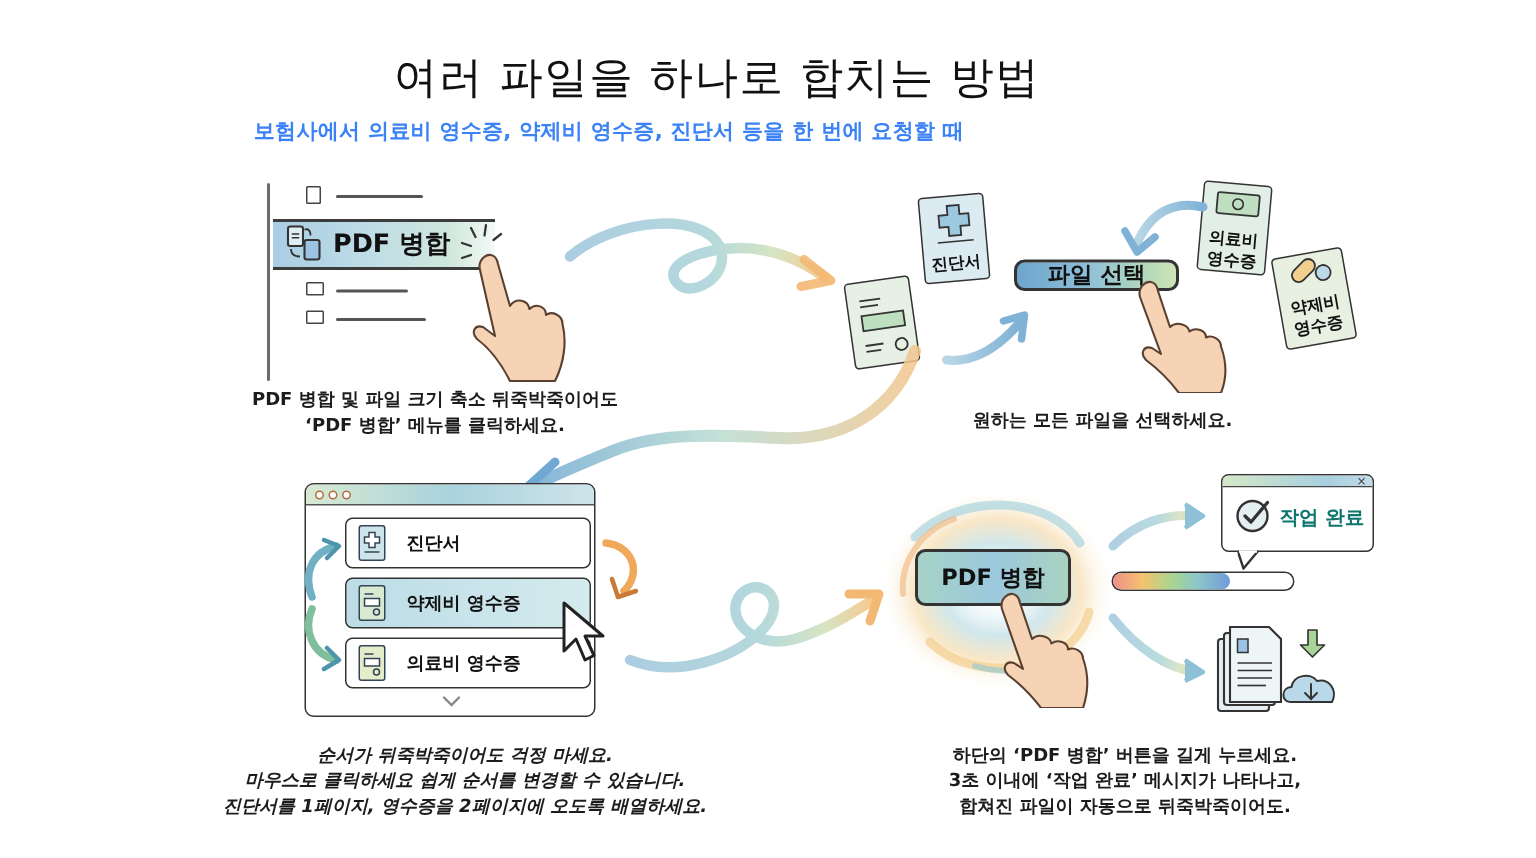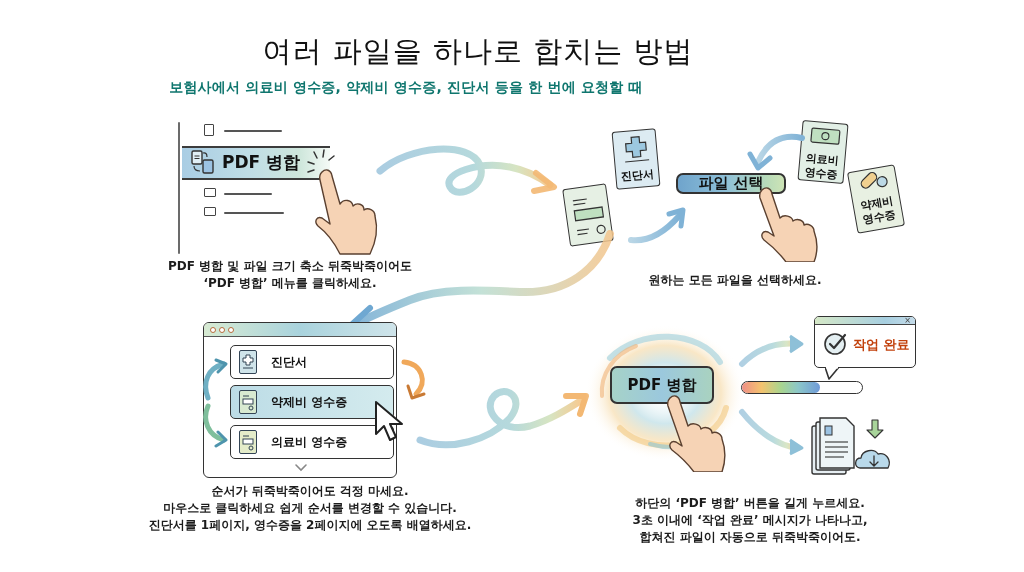--- a/index.html
+++ b/index.html
@@ -2,21 +2,21 @@
 <html><head>
 <meta charset="utf-8">
 <style>
   * { box-sizing: border-box; margin: 0; padding: 0; }
   html, body { width: 1024px; height: 572px; background: #ffffff; overflow: hidden; }
   body { position: relative; font-family: "DejaVu Sans", "Liberation Sans", sans-serif; color: #1d1d1d; }
 
   .abs { position: absolute; }
 
   .title { left: 0; width: 956px; top: 32px; text-align: center; font-size: 29px; font-weight: normal; letter-spacing: 1px; color: #111; }
-  .subtitle { left: 0; width: 812px; top: 79px; text-align: center; font-size: 14px; font-weight: bold; color: #0f766e; letter-spacing: 0.2px; }
+  .subtitle { left: 0; width: 812px; top: 79px; text-align: center; font-size: 14px; font-weight: bold; color: #3b82f6; letter-spacing: 0.2px; }
 
   .caption { text-align: center; font-size: 12px; font-weight: bold; line-height: 17px; color: #1c1c1c; }
   .caption div { white-space: nowrap; }
 
   
   .p1-rail { left: 178px; top: 122px; width: 2px; height: 132px; background: #6b6b6b; border-radius: 1px; }
   .p1-line { height: 2px; background: #555; border-radius: 1px; }
   .p1-icon { width: 10px; height: 12px; border: 1.6px solid #444; border-radius: 1px; background: #fff; }
   .p1-folder { width: 12px; height: 9px; border: 1.6px solid #444; border-radius: 1px; background: #fff; }
   .p1-highlight { left: 182px; top: 146px; width: 148px; height: 34px;
@@ -43,21 +43,21 @@
   .row { position: absolute; left: 26px; width: 164px; height: 34px; border: 1.6px solid #333; border-radius: 5px; background: #fff; display: flex; align-items: center; padding-left: 8px; gap: 14px; }
   .row.active { background: linear-gradient(90deg, #bcdce6 0%, #d4ebee 100%); }
   .row-label { font-size: 12px; font-weight: bold; color: #111; white-space: nowrap; }
   .mini-doc { width: 18px; height: 24px; border: 1.4px solid #345; border-radius: 2px; background: #cfe4ea; position: relative; }
   .mini-doc.green { background: #d8ead1; }
   .mini-doc.yellow { background: #e4ecc9; }
 
   
   .toast { left: 814px; top: 316px; width: 102px; height: 52px; border: 1.6px solid #333; border-radius: 5px; background: #fff; overflow: visible; }
   .toast-bar { height: 8px; background: linear-gradient(90deg, #d5e8c7 0%, #a7cfe0 70%, #c4dbe9 100%); border-bottom: 1.2px solid #444; border-radius: 4px 4px 0 0; }
-  .toast-label { position: absolute; left: 38px; top: 19px; font-size: 13px; font-weight: bold; color: #c2410c; white-space: nowrap; }
+  .toast-label { position: absolute; left: 38px; top: 19px; font-size: 13px; font-weight: bold; color: #0f766e; white-space: nowrap; }
   .toast-close { position: absolute; right: 4px; top: -1px; font-size: 8px; color: #444; }
   .progress { left: 741px; top: 381px; width: 122px; height: 13px; border: 1.6px solid #333; border-radius: 7px; background: #fff; overflow: hidden; }
   .progress-fill { height: 100%; background: linear-gradient(90deg, #ef8f86 0%, #f4c36f 25%, #a9d58f 50%, #8cc7c9 72%, #6f9ad8 100%); border-radius: 6px; }
 </style>
 </head>
 <body>
 
 <svg width="0" height="0" style="position:absolute">
   <defs>
     <linearGradient id="gBlueOrange" x1="0" y1="0" x2="1" y2="0">
@@ -241,21 +241,21 @@
     <path d="M12 48 C6 62 12 78 28 82" fill="none" stroke="#7fbf9c" stroke-width="5" stroke-linecap="round"></path>
     <path d="M22 74 L30 82 L20 88" fill="none" stroke="#4e94ad" stroke-width="3" stroke-linecap="round" stroke-linejoin="round"></path>
   </svg>
   <svg class="abs" style="left:398px; top:358px;" width="34" height="44" viewBox="0 0 34 44">
     <path d="M6 4 C24 6 30 24 18 36" fill="none" stroke="#f0a85a" stroke-width="5" stroke-linecap="round"></path>
     <path d="M10 28 L14 40 L26 36" fill="none" stroke="#c97a34" stroke-width="3" stroke-linecap="round" stroke-linejoin="round"></path>
   </svg>
   <svg class="abs" style="left:372px; top:400px;" width="36" height="44" viewBox="0 0 36 44">
     <path d="M4 2 L4 34 L12 26 L18 40 L24 37 L18 24 L30 24 Z" fill="#fff" stroke="#222" stroke-width="2" stroke-linejoin="round"></path>
   </svg>
-  <div class="abs caption" style="left:140px; width:340px; top:483px;">
+  <div class="abs caption" style="left:140px; width:340px; top:495px;font-style:italic;">
     <div>순서가 뒤죽박죽이어도 걱정 마세요.</div>
     <div>마우스로 클릭하세요 쉽게 순서를 변경할 수 있습니다.</div>
     <div>진단서를 1페이지, 영수증을 2페이지에 오도록 배열하세요.</div>
   </div>
 </div>
 
 <svg class="abs" style="left:410px; top:380px;" width="190" height="80" viewBox="0 0 190 80">
   <path d="M10 60 C40 72 80 60 100 38 C116 18 96 4 84 16 C72 30 90 54 120 46 C140 40 156 30 172 20" fill="none" stroke="url(#gBlueOrange)" stroke-width="7" stroke-linecap="round" opacity="0.85"></path>
   <path d="M156 16 L176 16 L170 34" fill="none" stroke="#f3b873" stroke-width="6" stroke-linecap="round" stroke-linejoin="round"></path>
 </svg>

